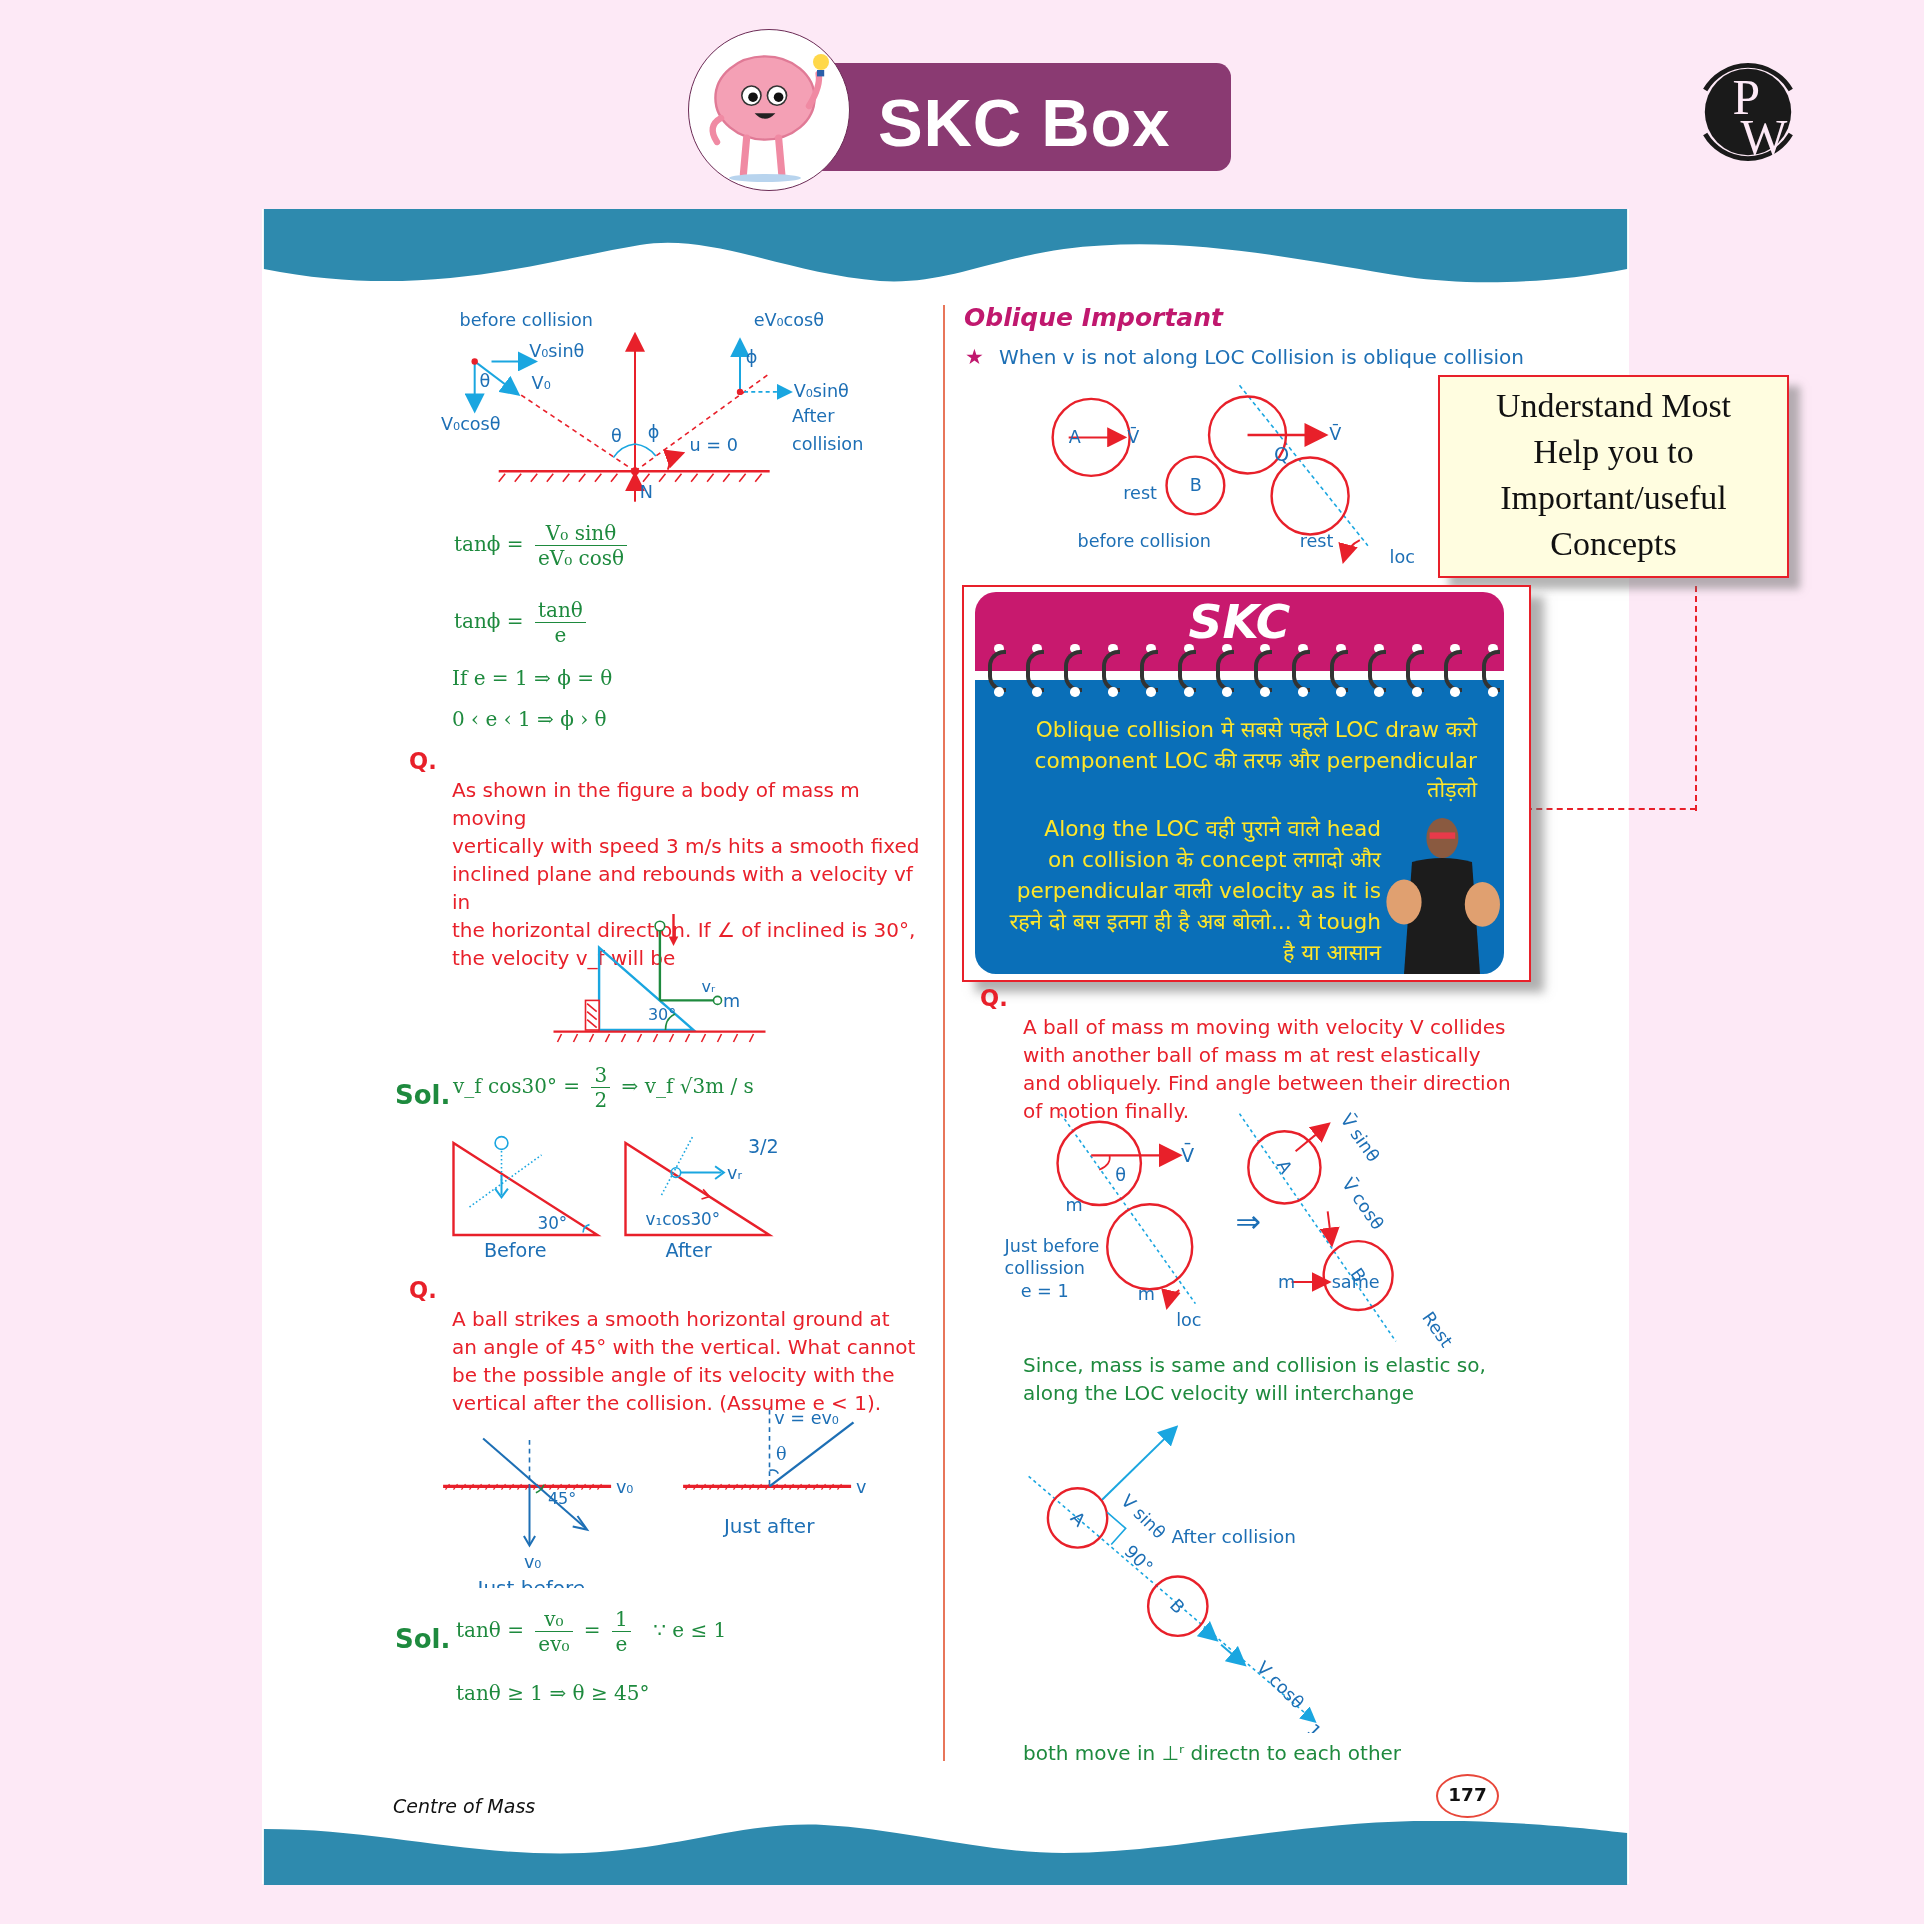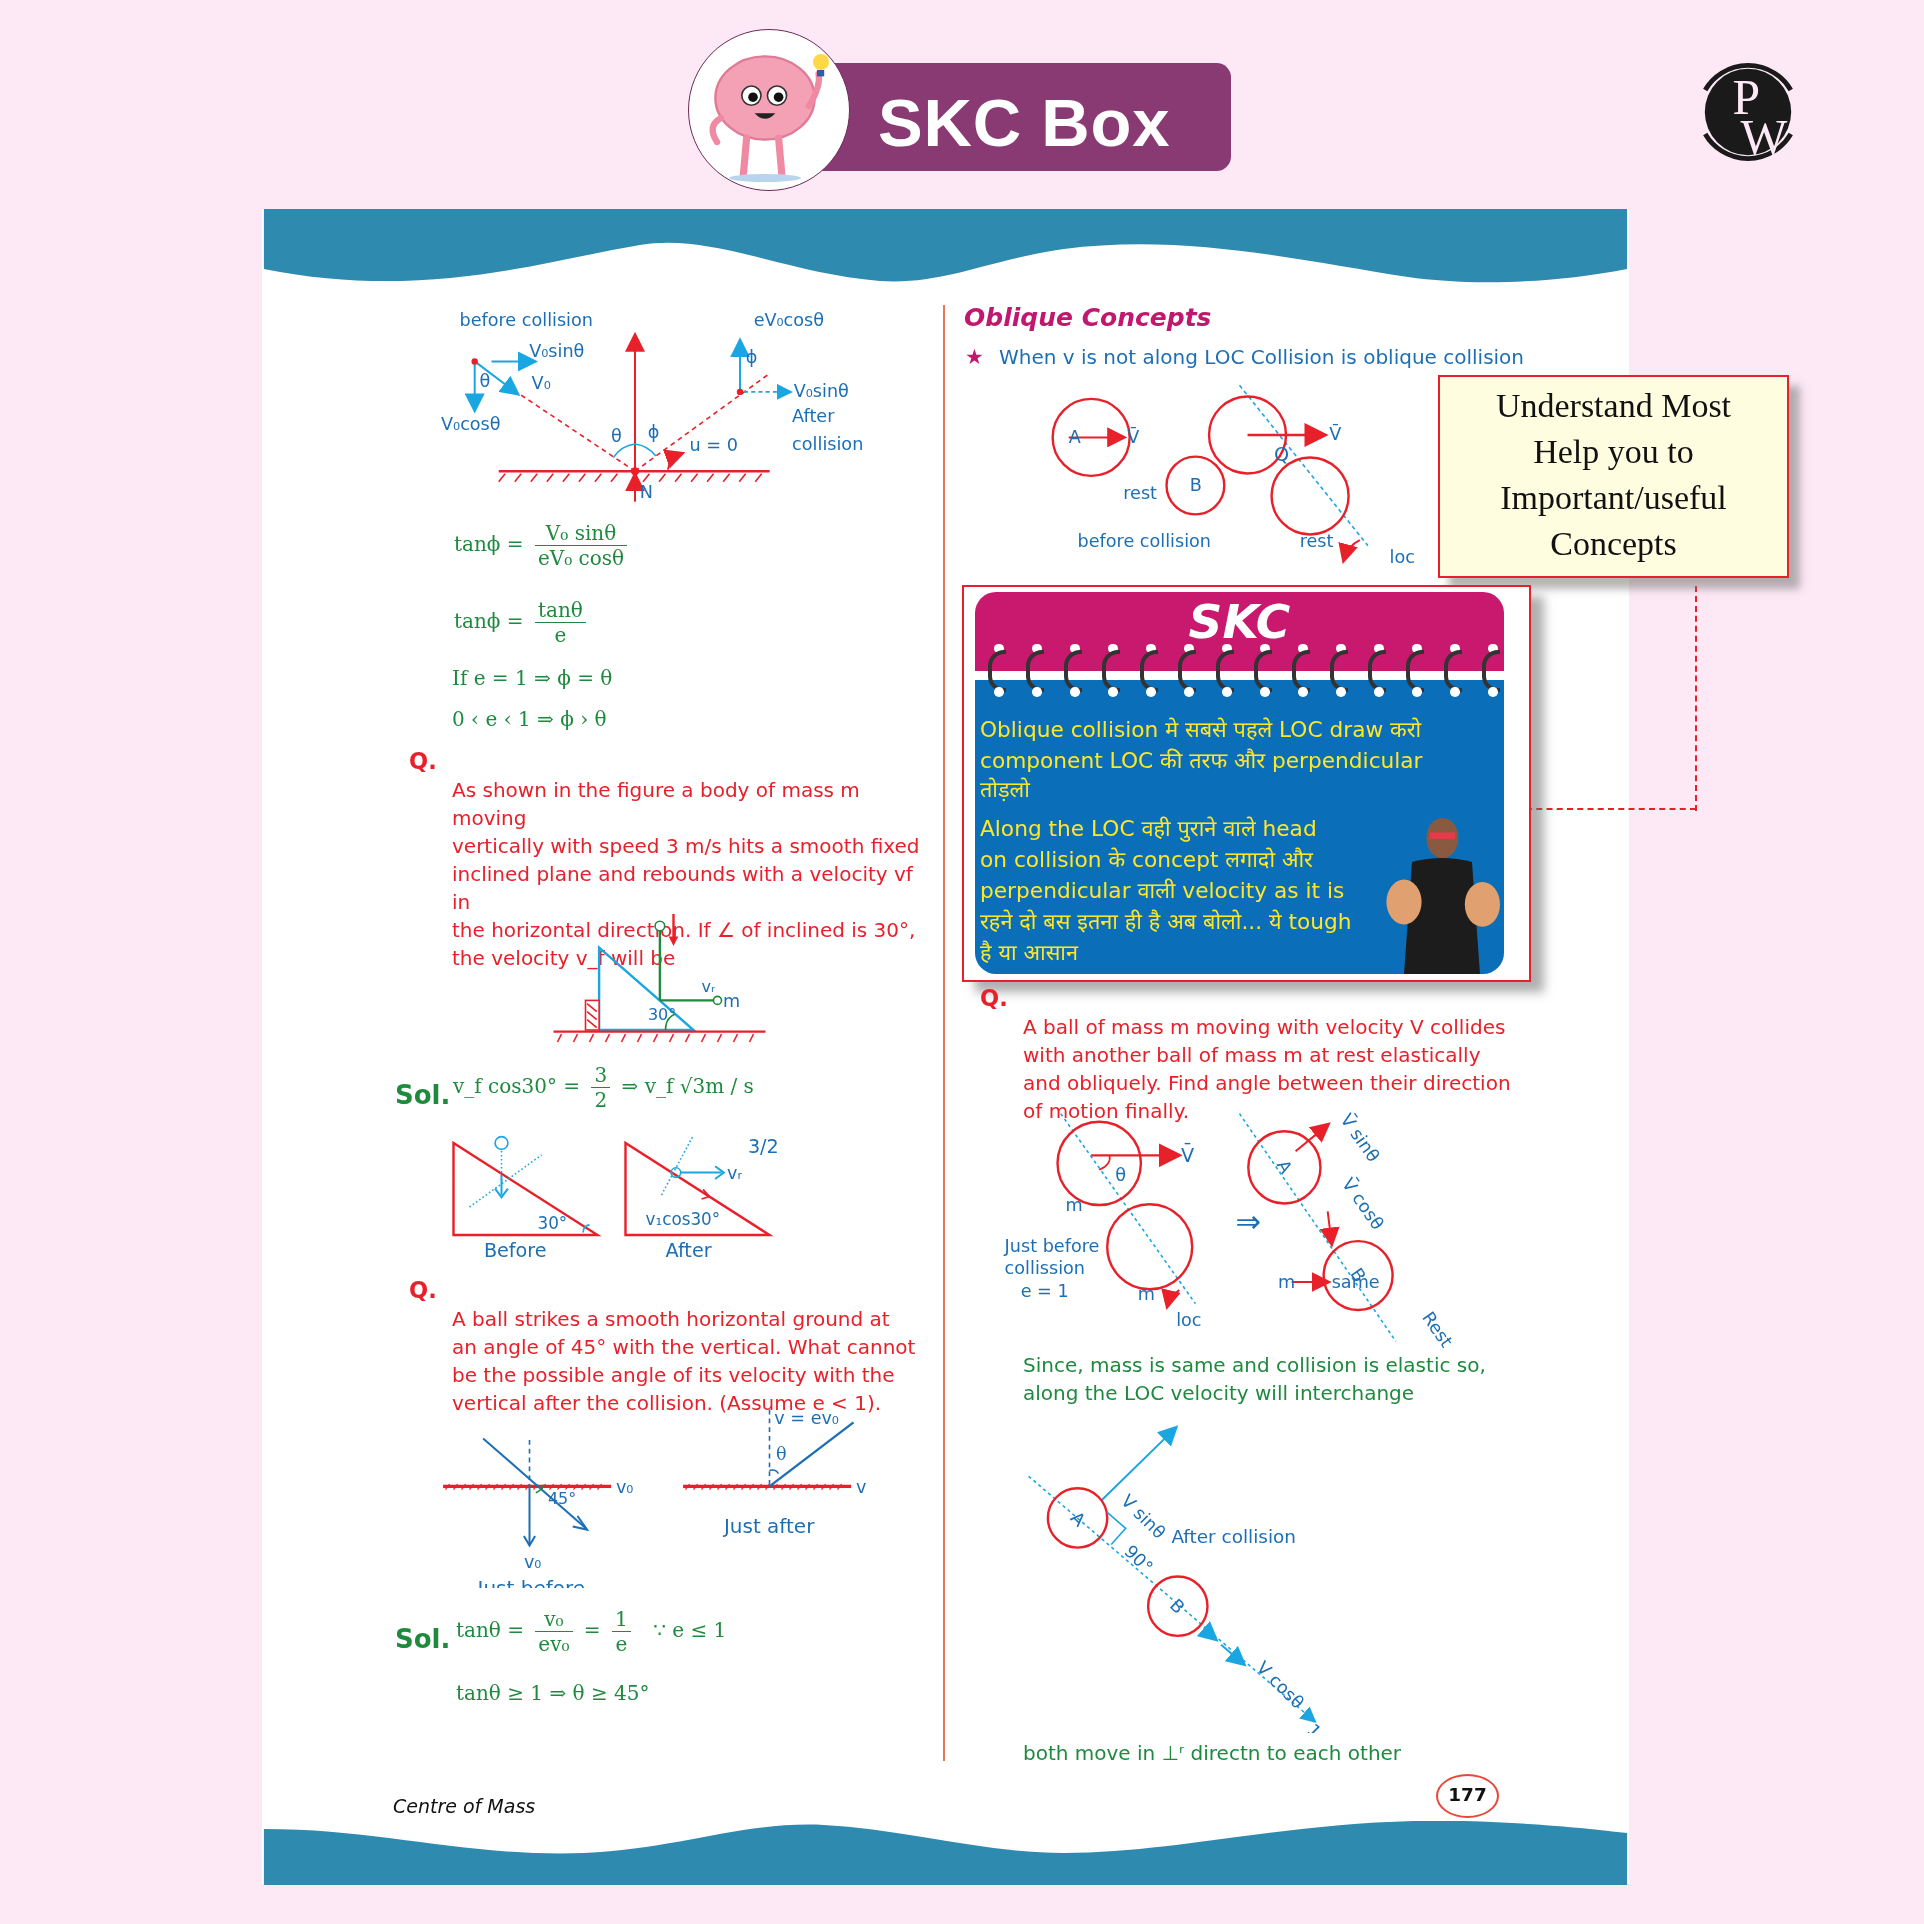--- a/index.html
+++ b/index.html
@@ -28,21 +28,21 @@
   .callout { left:1438px; top:375px; width:347px; height:199px; background:#fffde0; border:2.4px solid #e8202a; box-shadow:11.2px 11.2px 8px rgba(120,120,120,0.55); text-align:center; }
   .callout-text { font-family:"Liberation Serif", serif; font-size:34px; line-height:46px; color:#111; padding-top:6.4px; }
   .connector { left:1526px; top:808px; width:170px; height:0.8px; border-top:2.4px dashed #e8202a; }
   .connector-v { left:1695px; top:586px; width:0.8px; height:225px; border-left:2.4px dashed #e8202a; }
   
   .skc-frame { left:962px; top:585px; width:565px; height:393px; border:2.4px solid #e8202a; background:#fff; box-shadow:13px 11.2px 9.6px rgba(110,110,110,0.55); }
   .skc-top { left:975px; top:592px; width:529px; height:79px; background:#c8196e; border-radius:21px 21px 0 0; }
   .skc-top-title { left:975px; top:594px; width:529px; text-align:center; color:#fff; font-weight:bold; font-style:italic; font-size:47px; }
   .skc-strip { left:975px; top:671px; width:529px; height:9.6px; background:#fff; }
   .skc-body { left:975px; top:680px; width:529px; height:294px; background:#0a6fb8; border-radius:0 0 21px 21px; }
-  .skc-line { color:#ffe629; font-size:21.7px; text-align:left; }
+  .skc-line { color:#ffe629; font-size:21.7px; text-align:right; }
   .ring { width:14.4px; height:34px; border:4px solid #333; border-right:none; border-radius:16px 0 0 16px; }
   .hole { width:9.6px; height:9.6px; border-radius:50%; background:#fff; }
   .footer-label { left:393px; top:1795px; font-style:italic; font-size:19px; color:#111; }
   .page-num { left:1436px; top:1774px; width:59px; height:40px; border:2.4px solid #e8473a; border-radius:50%; text-align:center; line-height:38px; font-weight:bold; font-size:18.4px; color:#111; }
 </style>
 </head>
 <body>
 
 <div class="abs skc-badge"></div>
 <div class="abs brain-circle">
@@ -222,21 +222,21 @@
 <div class="abs sol" style="left:395px;top:1624px">Sol.</div>
 <div class="abs math" style="left:456px;top:1607px">
   <span>tanθ =</span>
   <span class="frac"><span class="num">v₀</span><span>ev₀</span></span>
   <span>=</span>
   <span class="frac"><span class="num">1</span><span>e</span></span>
   <span style="margin-left:11.2px">∵ e ≤ 1</span>
 </div>
 <div class="abs math" style="left:456px;top:1681px">tanθ ≥ 1 ⇒ θ ≥ 45°</div>
 
-<div class="abs magenta" style="left:964px;top:303px;font-size:25px;font-style:italic;font-weight:bold">Oblique Concepts</div>
+<div class="abs magenta" style="left:964px;top:303px;font-size:25px;font-style:italic;font-weight:bold">Oblique Important</div>
 <div class="abs" style="left:965px;top:345px;color:#c0186e;font-size:21px">★</div>
 <div class="abs blue" style="left:999px;top:345px;font-size:20px">When v is not along LOC Collision is oblique collision</div>
 
 <svg class="abs" style="left:1035px;top:377px" width="393" height="201" viewBox="0 0 490 250">
   <defs>
       <marker id="ar2" markerWidth="10" markerHeight="10" refX="8" refY="5" orient="auto">
         <path d="M0 0 L10 5 L0 10 Z" fill="#e8202a"></path>
       </marker>
     </defs>
   <circle cx="70" cy="75" r="48" fill="none" stroke="#e8202a" stroke-width="3"></circle>

